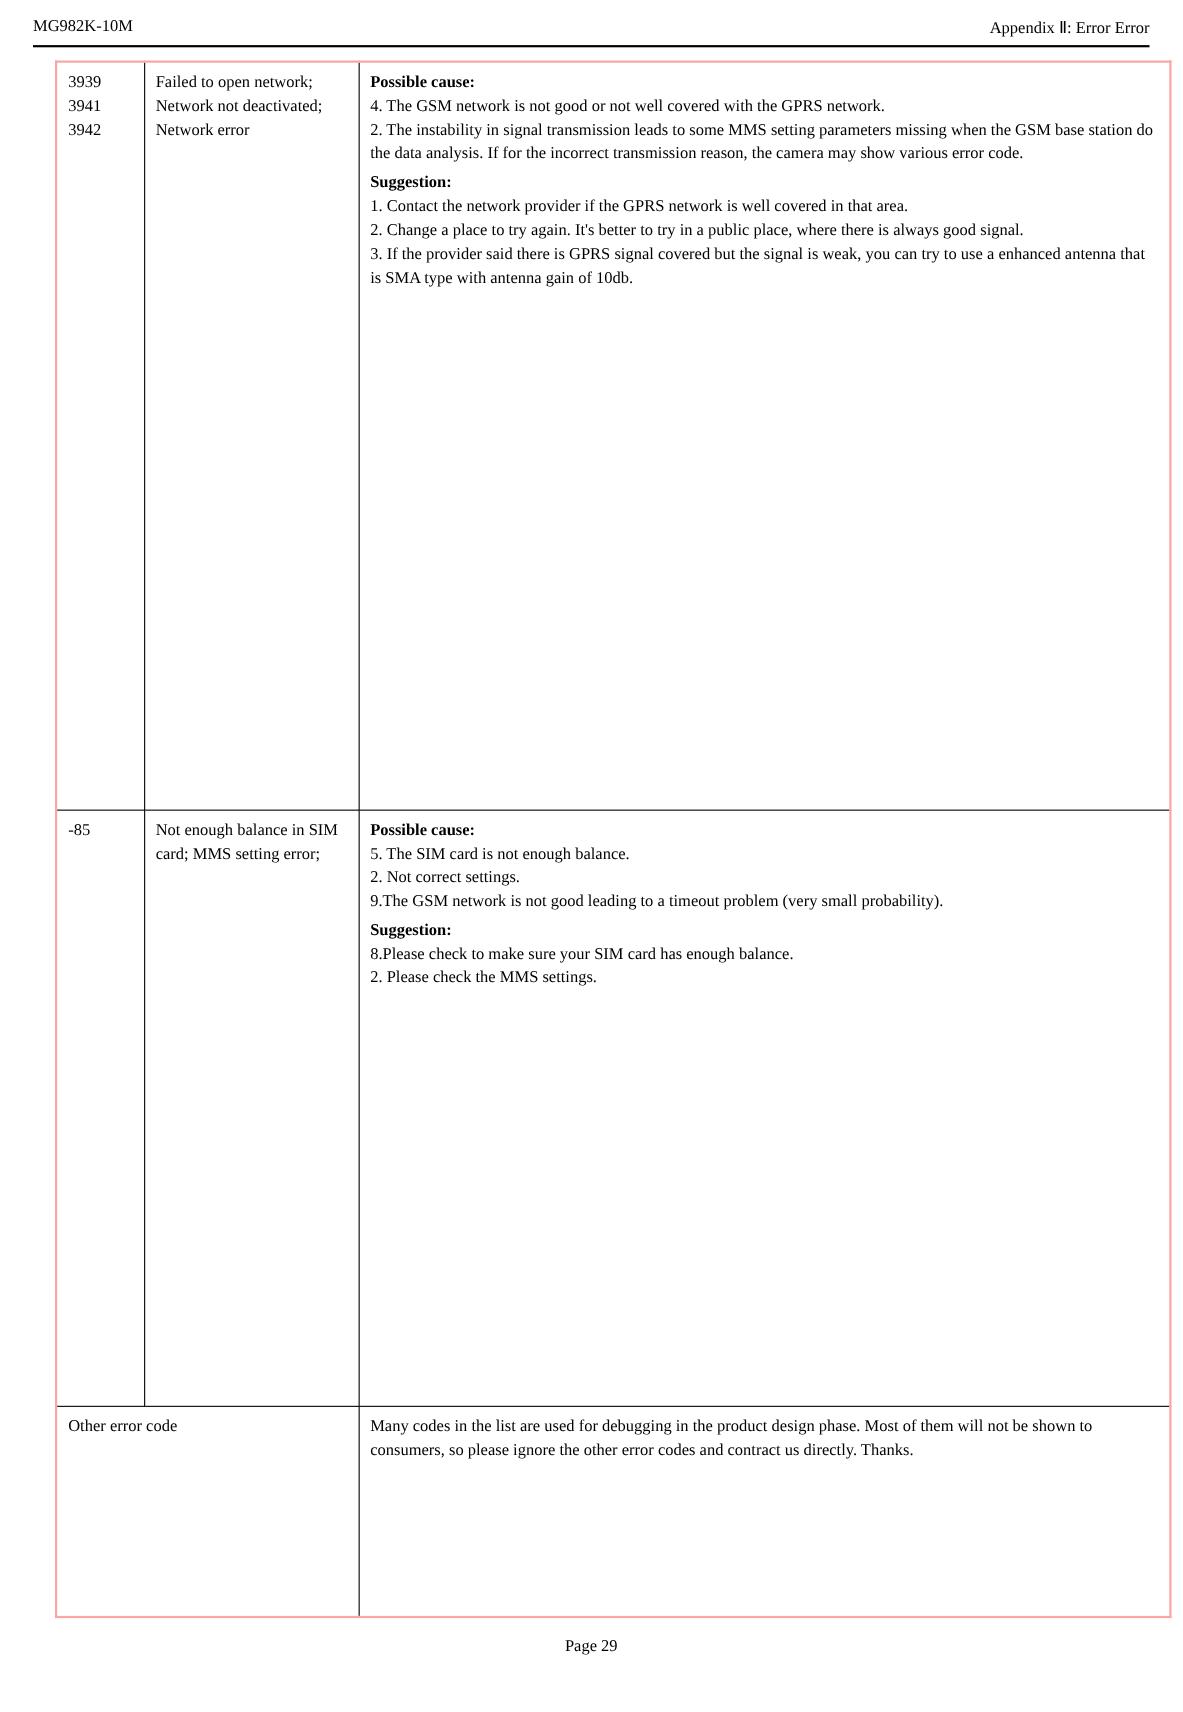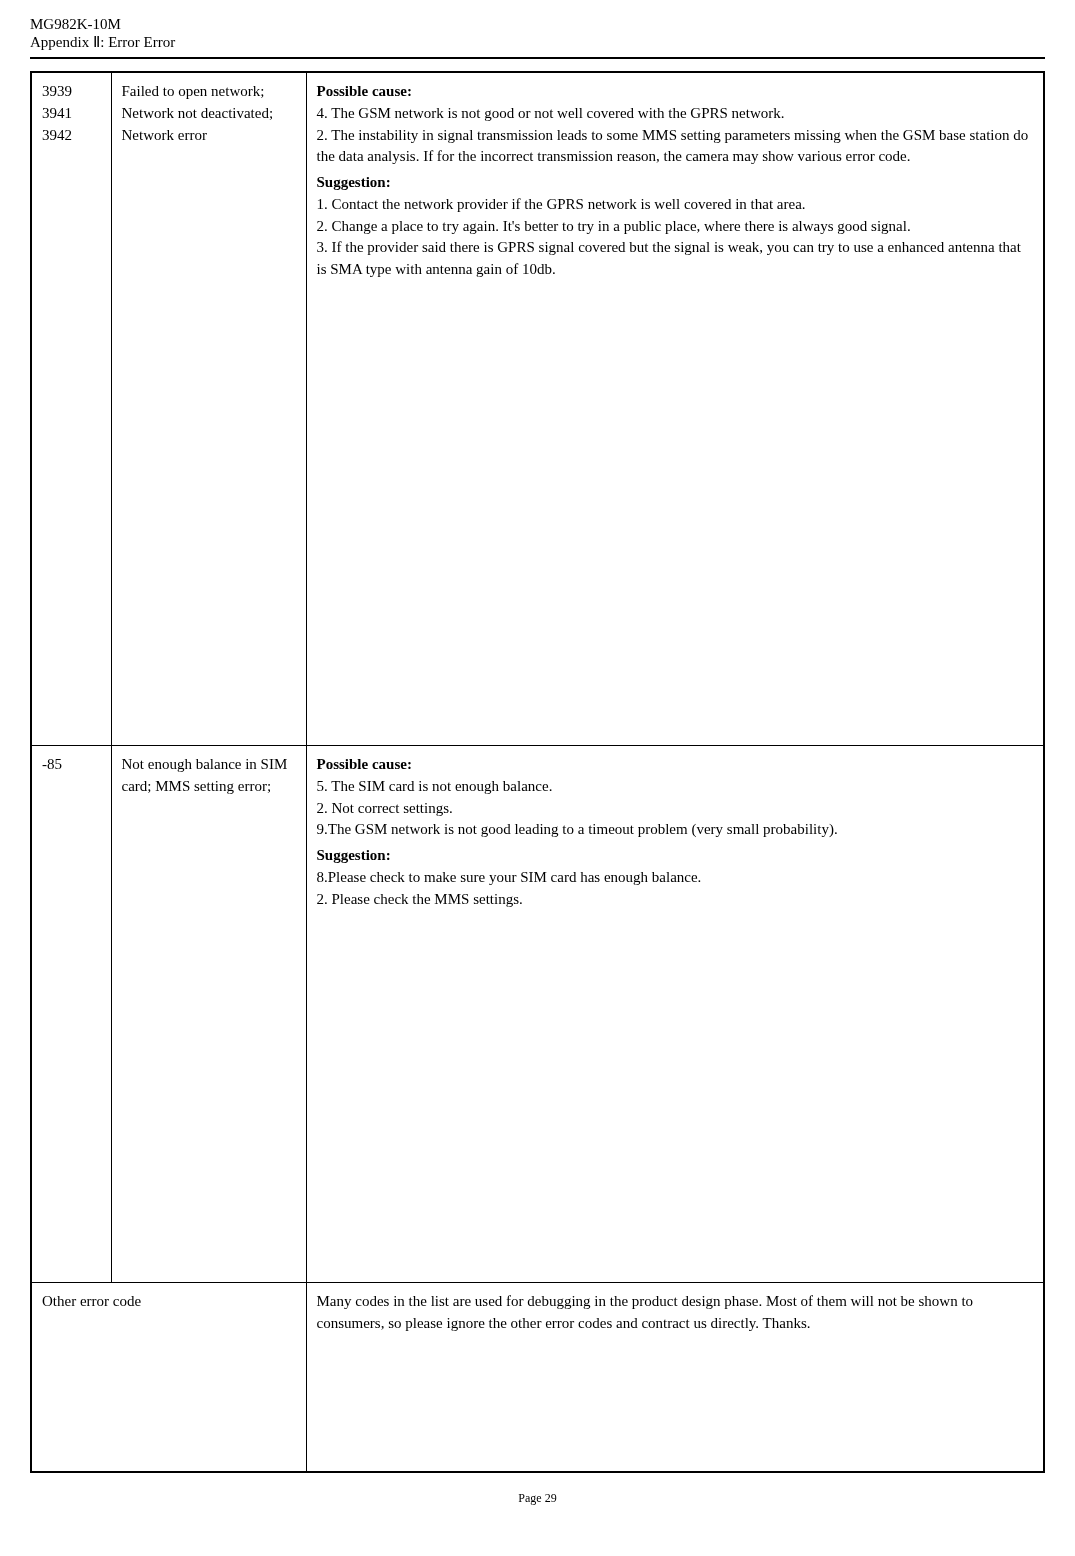--- a/index.html
+++ b/index.html
@@ -1,19 +1,18 @@
 <!DOCTYPE html>
 <html><head>
   <meta charset="utf-8">
   <style>
     * {
       margin: 0;
       padding: 0;
       box-sizing: border-box;
-      flex-direction: column;
     }
 
     body {
       background: #ffffff;
       font-family: "Times New Roman", Times, serif;
       font-size: 15px;
       color: #000000;
       width: 1075px;
       min-height: 1556px;
       padding: 0;
@@ -34,22 +33,23 @@
       align-items: flex-start;
       padding: 6px 0 6px 0;
       border-bottom: 2px solid #000;
       margin-bottom: 12px;
     }
 
     
     .main-table {
       width: 100%;
       border-collapse: collapse;
-      border: 2px solid #000000;
+      border: 2px solid #fca5a5;
       flex: 1;
+      margin-left: 20px;
     }
 
     .main-table td {
       border: 1.5px solid #000;
       padding: 8px 10px;
       vertical-align: top;
       text-align: left;
       line-height: 1.45;
     }
 
@@ -79,21 +79,21 @@
     }
 
     .suggestion-para {
       margin-top: 4px;
     }
 
     
     .page-footer {
       text-align: center;
       padding: 18px 0 10px 0;
-      font-size: 12px;
+      font-size: 15px;
     }
   </style>
 </head>
 <body>
 
 <div class="page-container">
 
   <div class="page-header">
     <span>MG982K-10M</span>
     <span>Appendix Ⅱ: Error Error</span>

